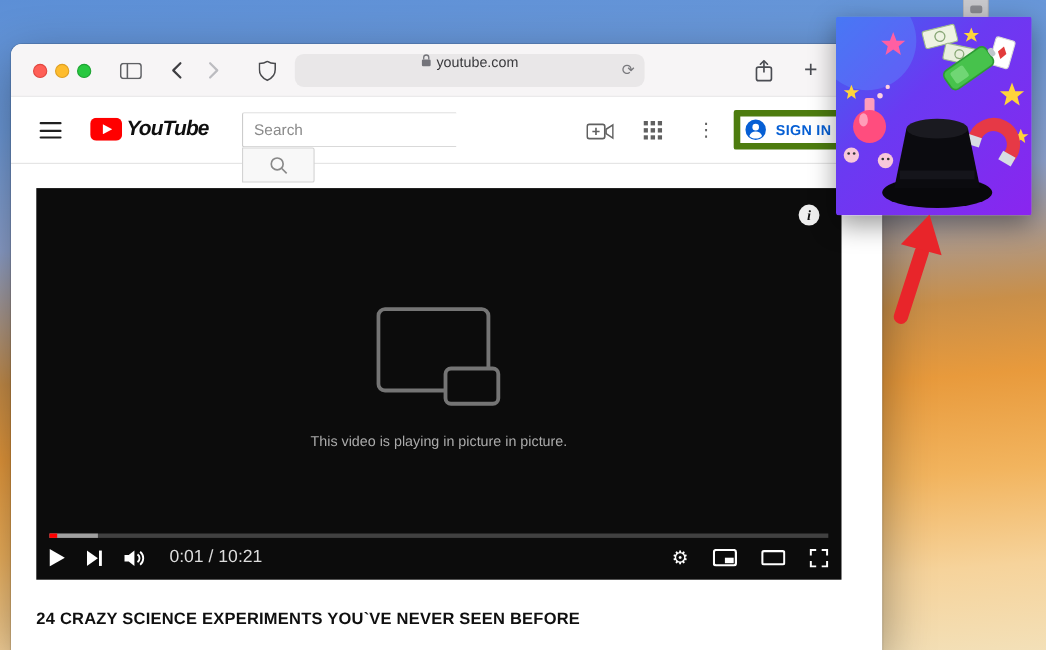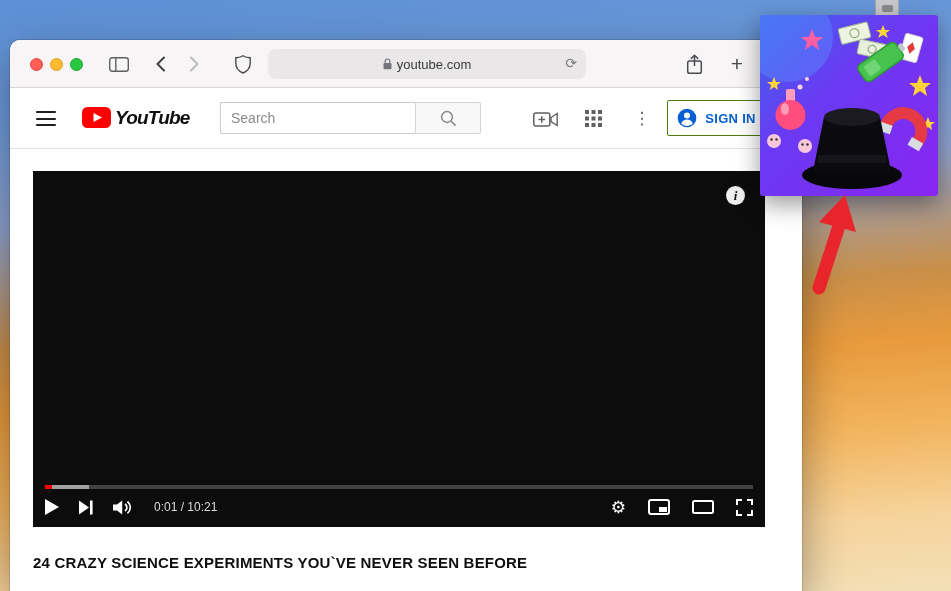--- a/index.html
+++ b/index.html
@@ -26,64 +26,64 @@
   .t-red{ left:20px; background:#ff5f57; border:.5px solid #e14740; }
   .t-yellow{ left:40px; background:#febc2e; border:.5px solid #dfa023; }
   .t-green{ left:60px; background:#28c840; border:.5px solid #1ea433; }
   .tb-btn{ position:absolute; background:none; border:none; cursor:default; display:flex; align-items:center; justify-content:center; }
   .sidebar-btn{ left:98px; top:15px; width:22px; height:18px; }
   .back-btn{ left:142px; top:15px; width:16px; height:18px; }
   .fwd-btn{ left:176px; top:15px; width:16px; height:18px; }
   .shield-btn{ left:224px; top:14px; width:18px; height:20px; }
   .url-field{
     position:absolute; left:258px; top:9px; width:318px; height:30px; background:#e9e7e8;
-    border-radius:8px; display:flex; align-items:center; justify-content:center; gap:5px;
+    border-radius:8px; display:flex; justify-content:center; gap:5px;
   }
   .url-text{ font-size:13px; color:#39393c; }
   .refresh-glyph{ position:absolute; right:9px; top:6px; font-size:14px; color:#7a7a7e; }
   .share-btn{ left:674px; top:13px; width:20px; height:23px; }
   .newtab-btn{ left:716px; top:11px; width:22px; height:26px; font-size:21px; color:#4a4c52; font-weight:400; }
 
   
   .yt-header{ position:relative; height:61px; background:#fff; border-bottom:1px solid #e3e3e3; }
   .hamburger{ position:absolute; left:26px; top:23px; width:20px; height:15px; display:flex; flex-direction:column; justify-content:space-between; background:none; border:none; }
   .hamburger span{ display:block; height:2px; background:#1f1f1f; border-radius:1px; }
   .yt-logo{ position:absolute; left:72px; top:19px; display:flex; align-items:flex-start; background:none; border:none; }
   .yt-wordmark{ font-size:19px; font-weight:700; letter-spacing:-0.8px; color:#0f0f0f; margin-left:4px; line-height:22px;font-style:italic; }
   .yt-region{ font-size:9px; color:#606060; margin-left:2px; margin-top:-2px;padding-left:32px; }
-  .search-wrap{ position:absolute; left:210px; top:14px; display:flex; }
+  .search-wrap{ position:absolute; left:210px; top:14px; display:flex;flex-direction:column; }
   .search-input{ width:195px; height:32px; border:1px solid #ccc; border-right:none; border-radius:2px 0 0 2px; padding:0 10px; font-size:14px; color:#111; outline:none; }
   .search-input::placeholder{ color:#8a8a8a; }
   .search-btn{ width:66px; height:32px; background:#f8f8f8; border:1px solid #d3d3d3; border-radius:0 2px 2px 0; display:flex; align-items:center; justify-content:center; }
   .hdr-icon-btn{ position:absolute; background:none; border:none; display:flex; align-items:center; justify-content:center; }
   .create-btn{ left:522px; top:22px; width:26px; height:18px; }
   .apps-btn{ left:574px; top:21px; width:18px; height:18px; }
   .more-btn{ left:624px; top:17px; width:16px; height:26px; font-size:17px; color:#606060; }
   .signin-btn{
     position:absolute; left:657px; top:12px; width:99px; height:36px;
-    background:#fff; border:1px solid #4d7c0f; border-radius:2px;
+    background:#fff; border:6px solid #4d7c0f; border-radius:2px;
     display:flex; align-items:center; justify-content:center; gap:8px;
   }
   .signin-label{ font-size:13px; font-weight:600; letter-spacing:.3px; color:#065fd4; }
 
   
   .content{ position:relative; }
   .player{ position:relative; margin:22px 0 0 23px; width:732px; height:356px; background:#0c0c0c; }
   .info-btn{ position:absolute; right:20px; top:15px; width:19px; height:19px; border-radius:50%; background:#efefef; border:none; color:#111; font-size:13px; font-weight:700; font-family:"Liberation Serif","DejaVu Serif",serif; font-style:italic; display:flex; align-items:center; justify-content:center; }
   .pip-center{ position:absolute; left:0; right:0; top:108px; display:flex; flex-direction:column; align-items:center; }
   .pip-msg{ margin-top:22px; font-size:13px; color:#ababab; }
   .progress{ position:absolute; left:12px; right:12px; bottom:38px; height:4px; background:rgba(255,255,255,.22); }
   .progress .buffer{ position:absolute; left:0; top:0; height:4px; width:44px; background:rgba(255,255,255,.5); }
   .progress .played{ position:absolute; left:0; top:0; height:4px; width:7px; background:#f00; }
   .controls{ position:absolute; left:12px; right:12px; bottom:5px; height:30px; display:flex; align-items:center; justify-content:space-between; }
   .c-left,.c-right{ display:flex; align-items:center; }
   .c-left > *{ margin-right:20px; }
   .c-right > *{ margin-left:22px; }
   .cbtn{ background:none; border:none; display:flex; align-items:center; justify-content:center; padding:0; }
-  .time{ font-size:12px; color:#ddd; white-space:nowrap; }
+  .time{ font-size:16px; color:#ddd; white-space:nowrap; }
   .gear-glyph{ font-size:17px; color:#fff; line-height:1; }
 
   .video-title{ margin:27px 0 0 23px; font-size:15px; font-weight:700; color:#0f0f0f; letter-spacing:.2px; }
 
   
   .pip-window{ position:absolute; left:760px; top:15px; width:178px; height:181px; border-radius:3px; overflow:hidden; box-shadow:0 8px 24px rgba(0,0,0,.4); }
   .arrow-annotation{ position:absolute; left:797px; top:193px; width:70px; height:105px; }
 </style>
 </head>
 <body>
@@ -205,20 +205,27 @@
           <path d="M4.2 15.6 C5.2 12.8 7.4 11.6 10 11.6 C12.6 11.6 14.8 12.8 15.8 15.6 C14.3 17.2 12.3 18 10 18 C7.7 18 5.7 17.2 4.2 15.6 Z" fill="#ffffff"></path>
         </svg>
         <span class="signin-label">SIGN IN</span>
       </button>
     </div>
 
     <div class="content">
       <div class="player">
         <button class="info-btn">i</button>
 
+        <div class="pip-center">
+          <svg width="115" height="92" viewBox="0 0 115 92">
+            <rect x="2" y="2" width="100" height="74" rx="6" fill="none" stroke="#757575" stroke-width="3.5"></rect>
+            <rect x="63" y="56" width="48" height="32" rx="5" fill="#0c0c0c" stroke="#757575" stroke-width="3.5"></rect>
+          </svg>
+          <div class="pip-msg">This video is playing in picture in picture.</div>
+        </div>
 
         <div class="progress">
           <div class="buffer"></div>
           <div class="played"></div>
         </div>
 
         <div class="controls">
           <div class="c-left">
             <button class="cbtn">
               <svg width="14" height="16" viewBox="0 0 14 16">

